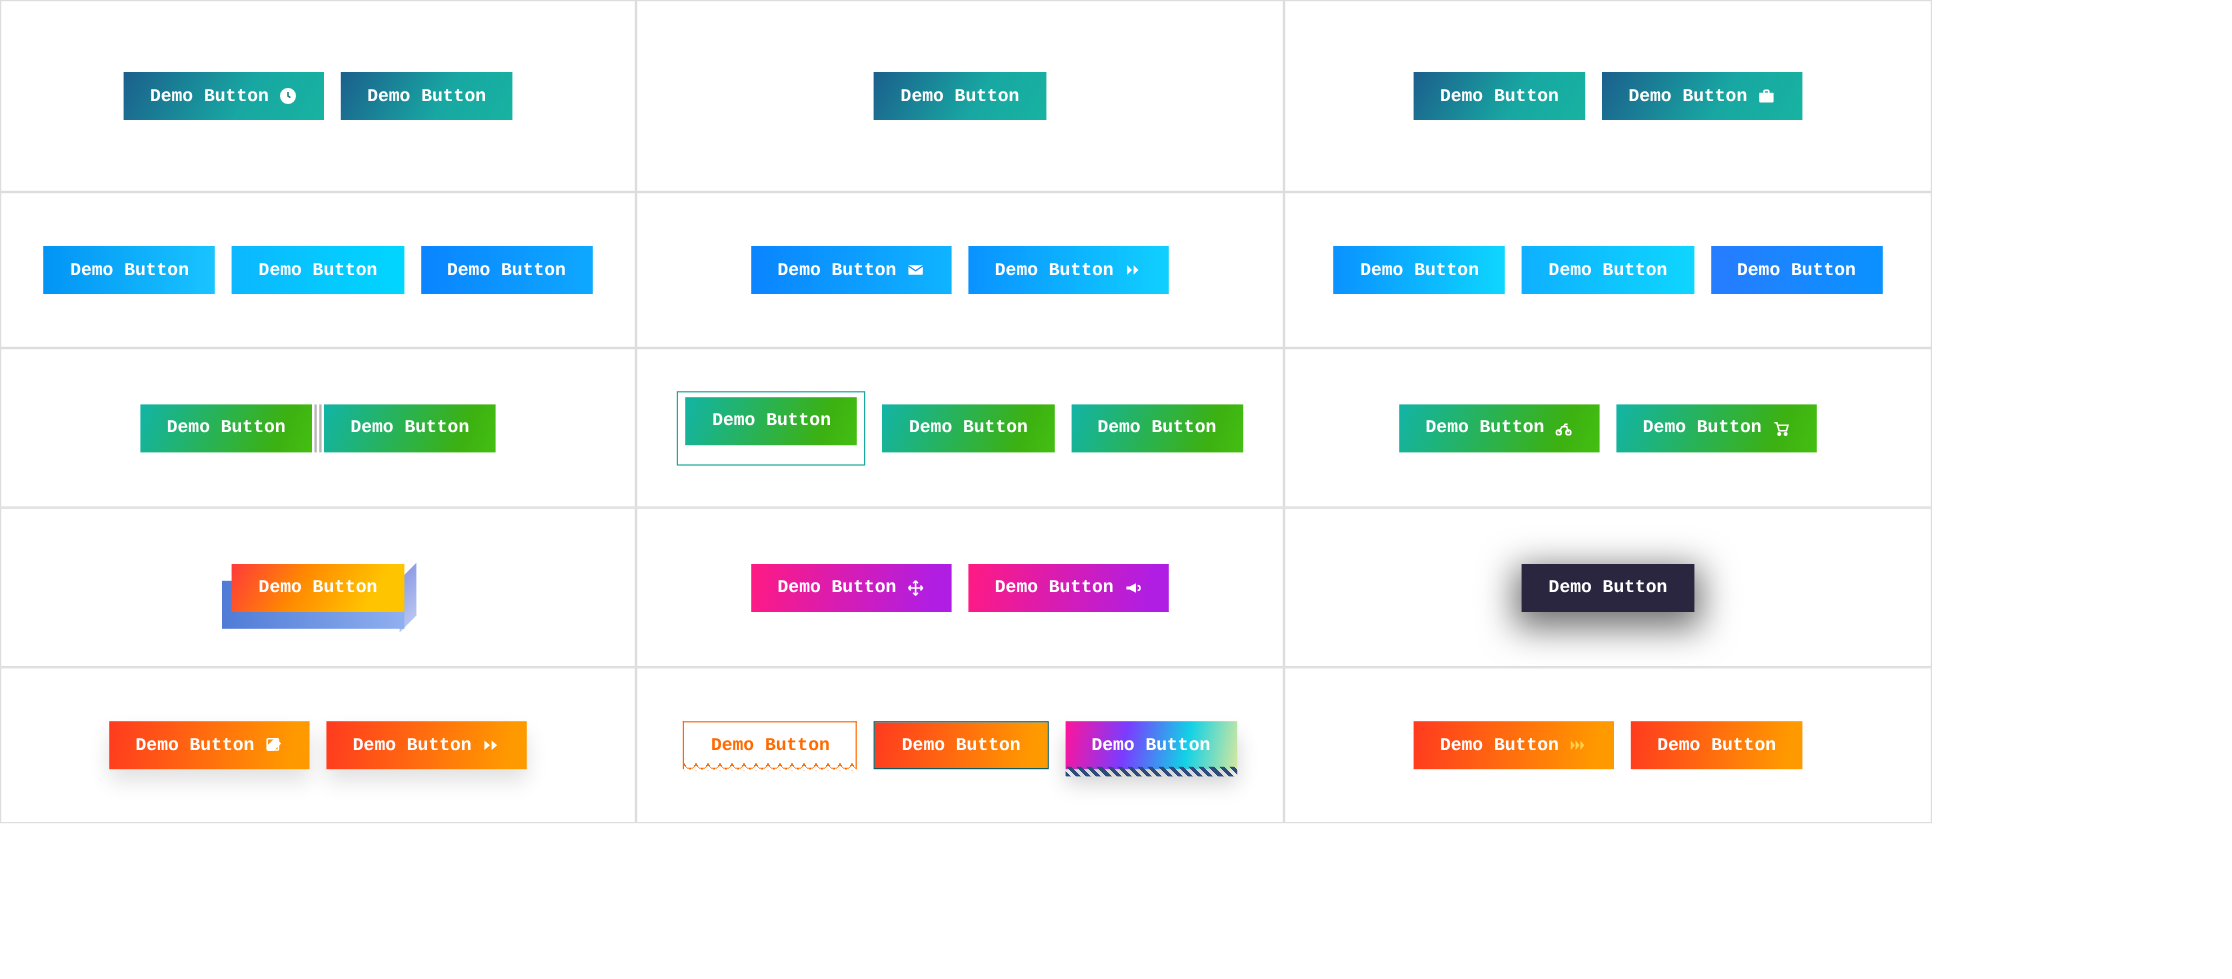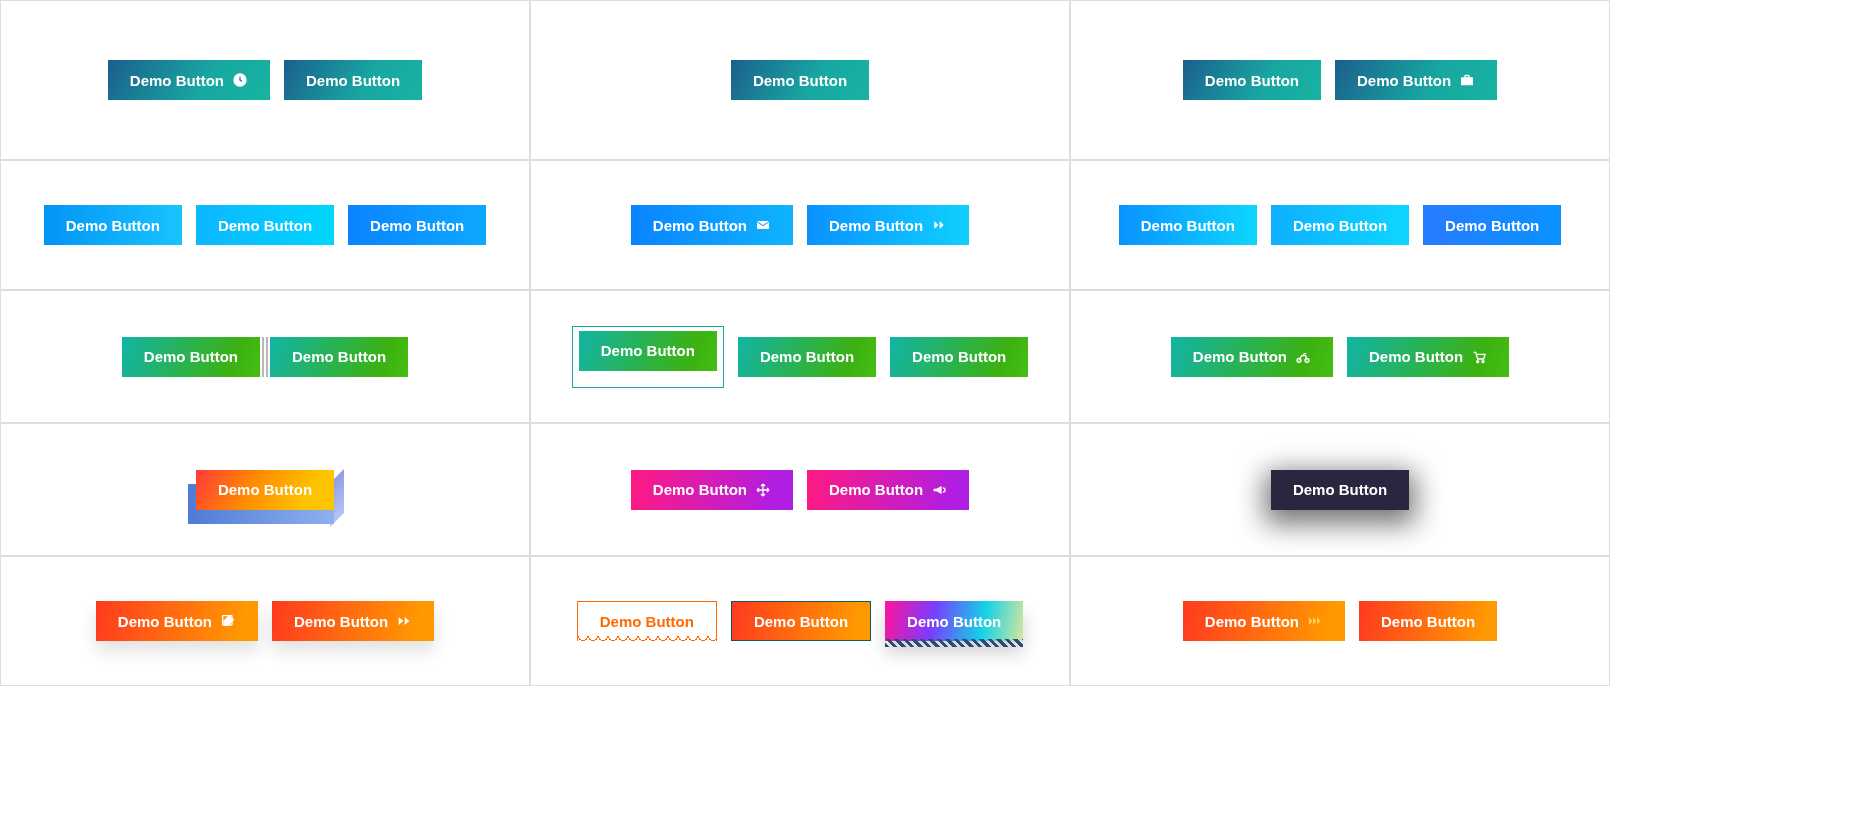--- a/index.html
+++ b/index.html
@@ -29,20 +29,21 @@
     justify-content: center;
     gap: 8px;
     height: 40px;
     padding: 0 22px;
     font-size: 15px;
     font-weight: 700;
     color: #fff;
     cursor: pointer;
     border: none;
     white-space: nowrap;
+    font-family: Liberation Mono, monospace;
   }
   .ic { display:inline-flex; width:16px; height:16px; align-items:center; justify-content:center; }
   .ic svg { width:16px; height:16px; }
 
   
   .teal { background: linear-gradient(120deg,#1b5f8c 0%, #18a7a2 60%, #17b3a1 100%); }
   
   
   .blue1 { background: linear-gradient(90deg,#0294f5 0%, #19c4ff 100%); }
   .blue2 { background: linear-gradient(90deg,#0cb7ff 0%, #00d6ff 100%); }

